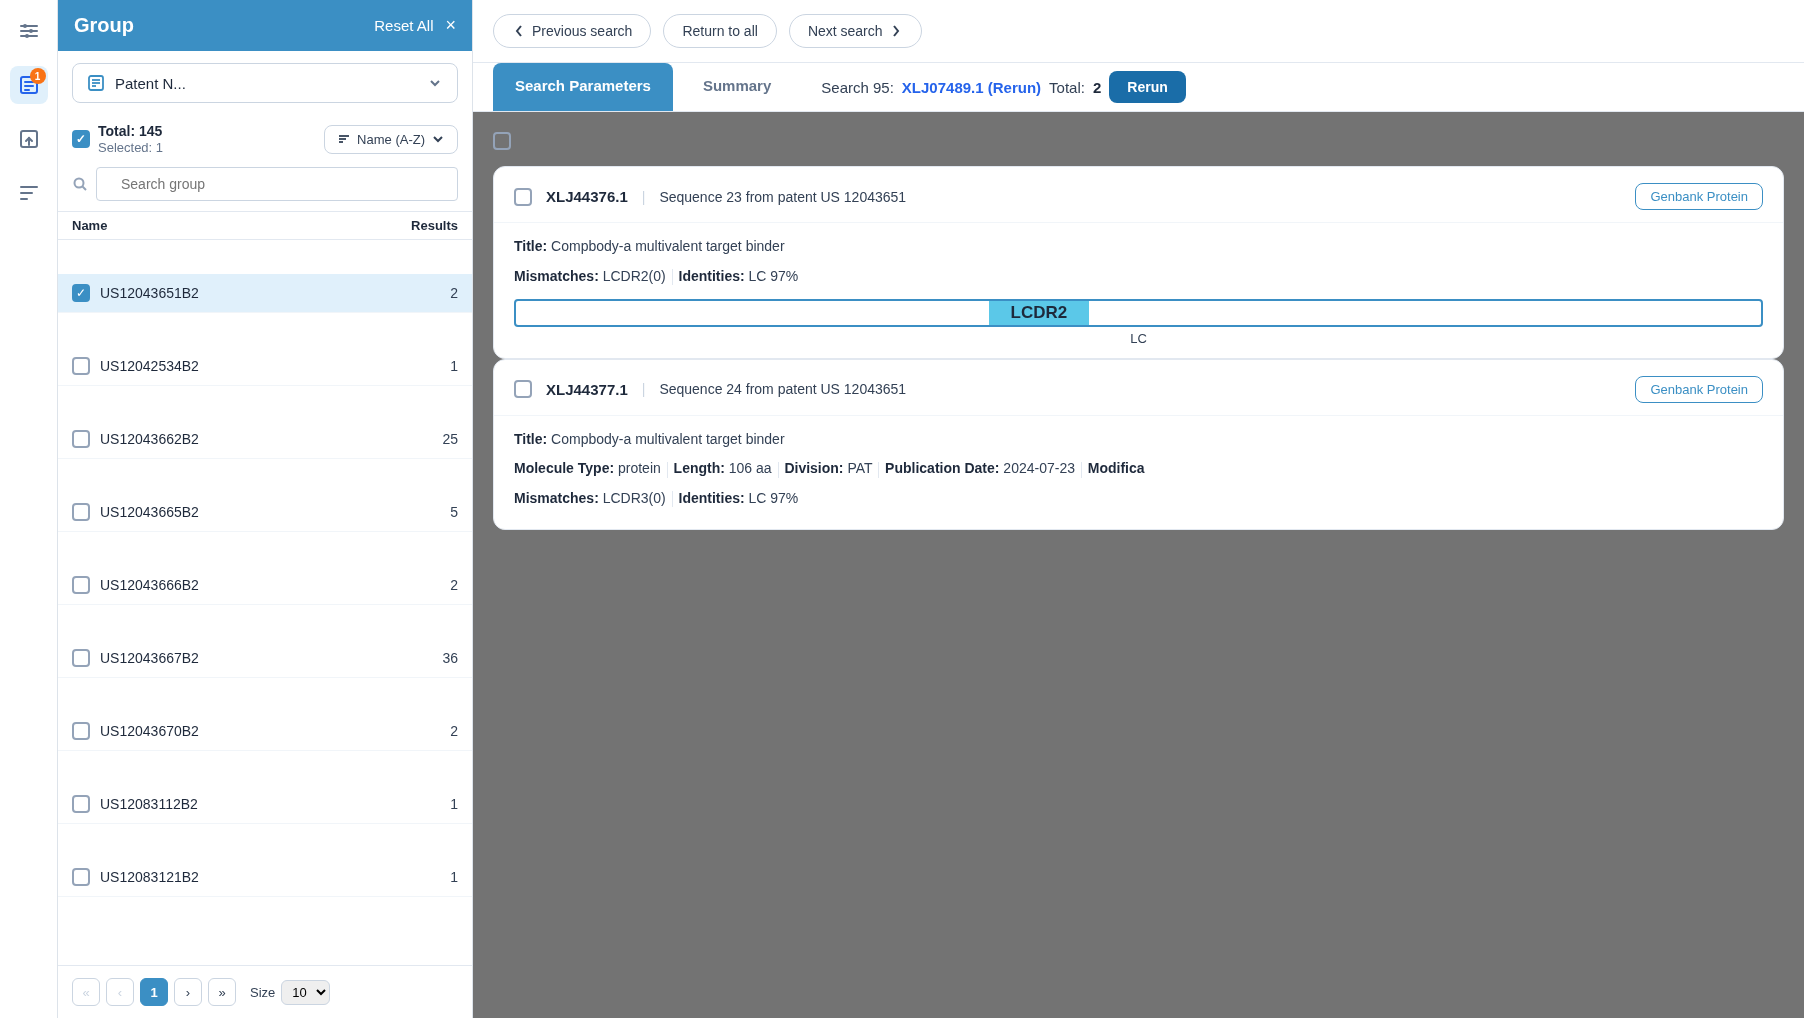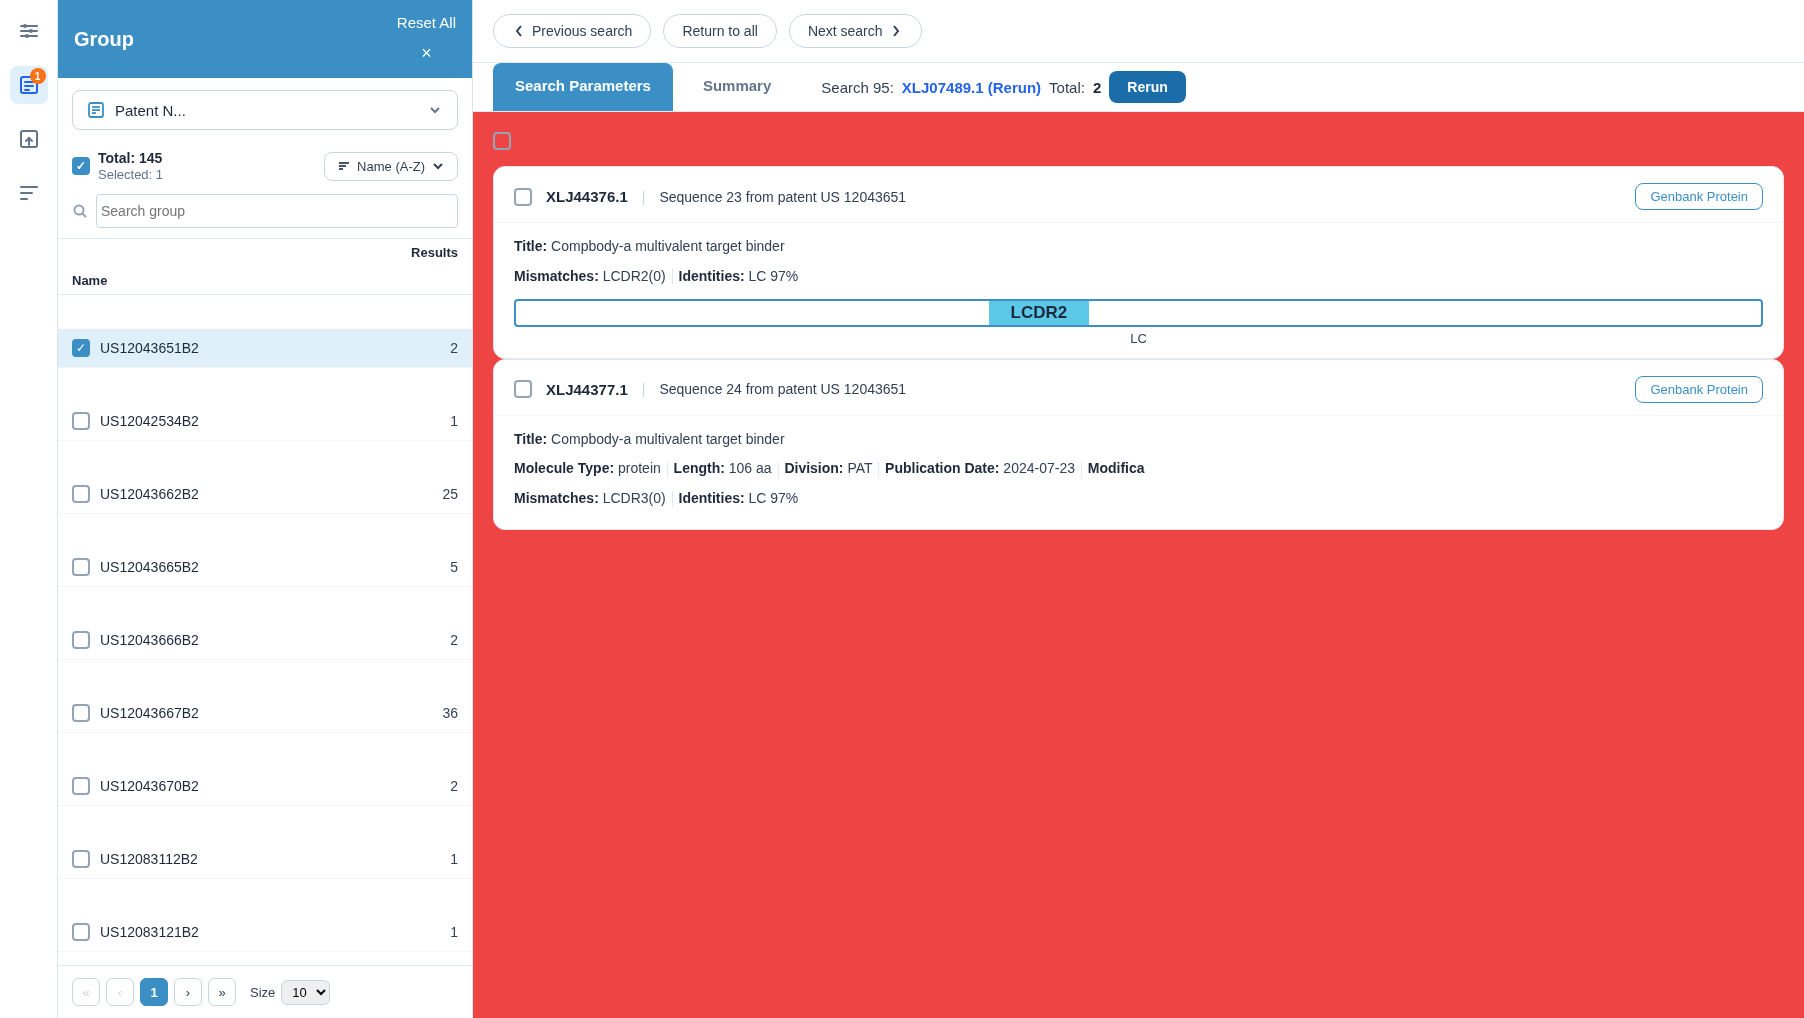--- a/index.html
+++ b/index.html
@@ -50,21 +50,21 @@
       background: #3b8fc4;
       color: #fff;
       padding: 14px 16px;
       display: flex;
       align-items: center;
       justify-content: space-between;
       font-size: 20px;
       font-weight: 700;
       gap: 14px;
     }
-    .group-header-right { display: flex; align-items: center; gap: 12px; font-size: 15px; font-weight: 500; flex-direction: column; }
+    .group-header-right { display: flex; align-items: center; gap: 12px; font-size: 15px; font-weight: 500; }
     .reset-btn { cursor: pointer; }
     .close-btn { cursor: pointer; font-size: 18px; }
 
     .patent-dropdown {
       margin: 12px 14px;
       border: 1.5px solid #cbd5e1;
       border-radius: 8px;
       padding: 10px 14px;
       display: flex;
       align-items: center;
@@ -96,37 +96,37 @@
       padding: 4px 14px 10px;
       display: flex;
       align-items: center;
       gap: 8px;
       border-bottom: 1px solid #e2e8f0;
     }
     .search-group-input {
       flex: 1;
       border: 1.5px solid #cbd5e1;
       border-radius: 4px;
-      padding: 8px 4px;
+      padding: 8px 24px;
       font-size: 14px;
       outline: none;
       color: #94a3b8;
     }
 
     
     .group-table { flex: 1; overflow-y: auto; }
     .table-header {
       display: flex;
       padding: 6px 14px;
       font-weight: 700;
       font-size: 13px;
       color: #1e293b;
       border-bottom: 1px solid #e2e8f0;
     }
-    .col-name { flex: 1; margin-top: 28px; }
+    .col-name { flex: 1; }
     .col-results { width: 70px; text-align: right; }
 
     .table-row {
       display: flex;
       align-items: center;
       padding: 10px 14px;
       border-bottom: 1px solid #f1f5f9;
       cursor: pointer;
       gap: 10px;
       margin-top: 34px;
@@ -174,21 +174,21 @@
       font-size: 13px;
       cursor: pointer;
     }
 
     
     .main-content {
       flex: 1;
       display: flex;
       flex-direction: column;
       overflow: hidden;
-      background: #ef4444;
+      background: #737373;
     }
 
     .top-nav {
       background: #fff;
       padding: 14px 20px;
       display: flex;
       align-items: center;
       gap: 12px;
       border-bottom: 1px solid #e2e8f0;
     }

